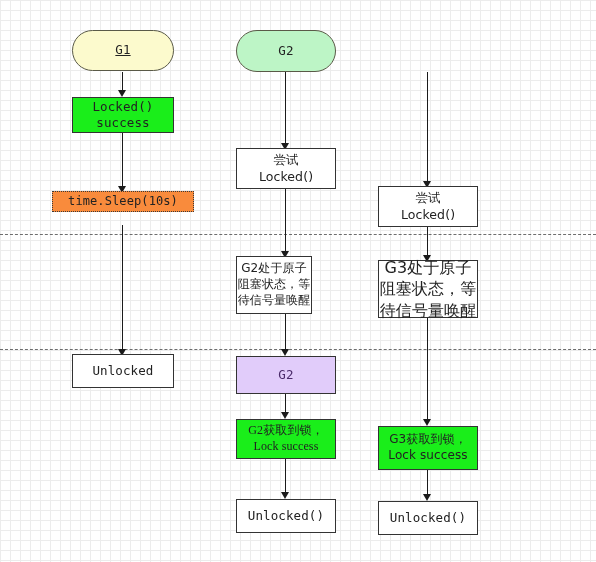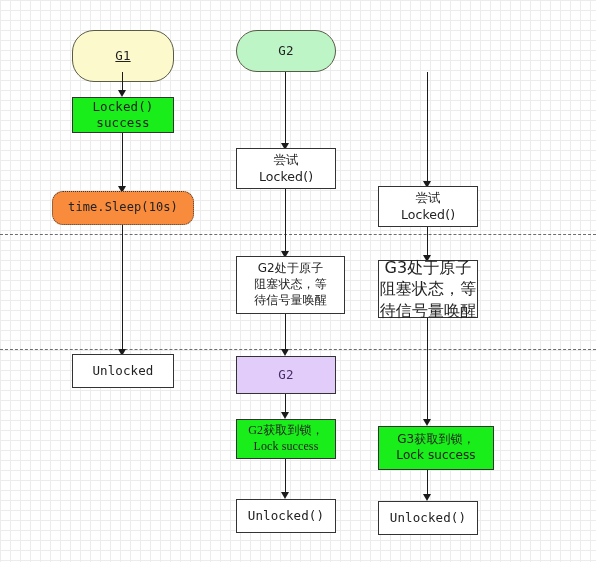--- a/index.html
+++ b/index.html
@@ -78,50 +78,50 @@
   .cjk { font-family: "DejaVu Sans", "Liberation Sans", sans-serif; }
 </style>
 </head>
 <body>
 
 <div id="canvas">
 
   <div class="divider" style="top:234px;"></div>
   <div class="divider" style="top:349px;"></div>
 
-  <div class="node rounded" style="left:72px; top:30px; width:102px; height:52px; background:#fcfacd;text-decoration:underline;">G1</div>
+  <div class="node rounded" style="left:72px; top:30px; width:102px; height:41px; background:#fcfacd;text-decoration:underline;">G1</div>
 
   <div class="edge" style="left:122px; top:72px; height:22px;"></div>
   <div class="arrowhead" style="left:118px; top:90px;"></div>
 
   <div class="node rect" style="left:72px; top:97px; width:102px; height:36px; background:#1aee1a;">Locked()
 success</div>
 
   <div class="edge" style="left:122px; top:133px; height:57px;"></div>
   <div class="arrowhead" style="left:118px; top:186px;"></div>
 
-  <div class="node rect-dotted" style="left:52px; top:191px; width:142px; height:34px; background:#f98b3c; font-size:12px;border-radius:11px;">time.Sleep(10s)</div>
+  <div class="node rect-dotted" style="left:52px; top:191px; width:142px; height:21px; background:#f98b3c; font-size:12px;">time.Sleep(10s)</div>
 
   <div class="edge" style="left:122px; top:225px; height:128px;"></div>
   <div class="arrowhead" style="left:118px; top:349px;"></div>
 
   <div class="node rect" style="left:72px; top:354px; width:102px; height:34px; background:#ffffff;">Unlocked</div>
 
   <div class="node rounded" style="left:236px; top:30px; width:100px; height:42px; background:#bdf5c6;">G2</div>
 
   <div class="edge" style="left:285px; top:72px; height:75px;"></div>
   <div class="arrowhead" style="left:281px; top:143px;"></div>
 
   <div class="node rect cjk" style="left:236px; top:148px; width:100px; height:41px; background:#ffffff;">尝试
 Locked()</div>
 
   <div class="edge" style="left:285px; top:189px; height:66px;"></div>
   <div class="arrowhead" style="left:281px; top:251px;"></div>
 
-  <div class="node rect cjk" style="left:236px; top:256px; width:109px; height:58px; background:#ffffff; font-size:12px;">G2处于原子
+  <div class="node rect cjk" style="left:236px; top:256px; width:76px; height:58px; background:#ffffff; font-size:12px;">G2处于原子
 阻塞状态，等
 待信号量唤醒</div>
 
   <div class="edge" style="left:285px; top:314px; height:40px;"></div>
   <div class="arrowhead" style="left:281px; top:349px;"></div>
 
   <div class="node rect" style="left:236px; top:356px; width:100px; height:38px; background:#e1ccfa; color:#4a2a6a;">G2</div>
 
   <div class="edge" style="left:285px; top:394px; height:22px;"></div>
   <div class="arrowhead" style="left:281px; top:412px;"></div>
@@ -144,21 +144,21 @@
   <div class="edge" style="left:427px; top:227px; height:32px;"></div>
   <div class="arrowhead" style="left:423px; top:255px;"></div>
 
   <div class="node rect cjk" style="left:378px; top:260px; width:100px; height:58px; background:#ffffff; font-size:16px;">G3处于原子
 阻塞状态，等
 待信号量唤醒</div>
 
   <div class="edge" style="left:427px; top:318px; height:105px;"></div>
   <div class="arrowhead" style="left:423px; top:419px;"></div>
 
-  <div class="node rect cjk" style="left:378px; top:426px; width:116px; height:44px; background:#1aee1a; font-size:12px;">G3获取到锁，
+  <div class="node rect cjk" style="left:378px; top:426px; width:100px; height:44px; background:#1aee1a; font-size:12px;">G3获取到锁，
 Lock success</div>
 
   <div class="edge" style="left:427px; top:470px; height:28px;"></div>
   <div class="arrowhead" style="left:423px; top:494px;"></div>
 
   <div class="node rect" style="left:378px; top:501px; width:100px; height:34px; background:#ffffff;">Unlocked()</div>
 
 </div>
 
 </body></html>

